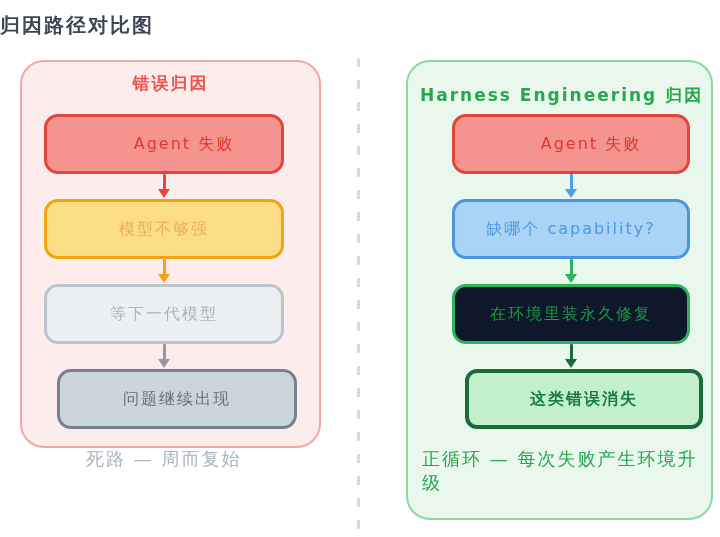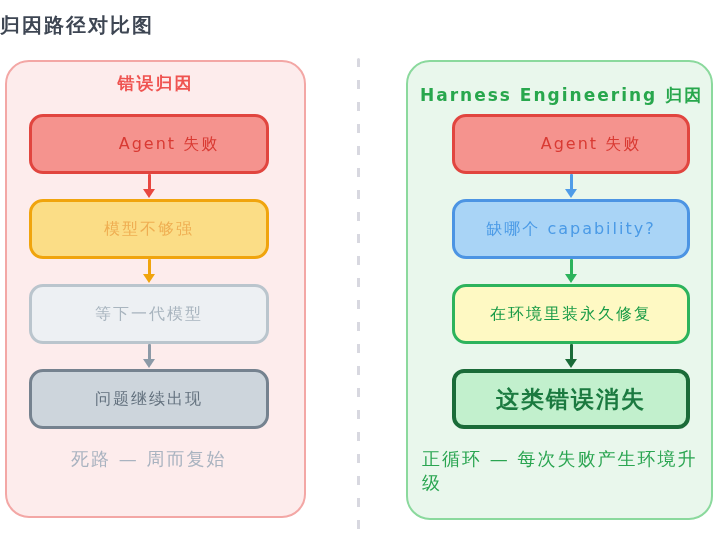--- a/index.html
+++ b/index.html
@@ -3,34 +3,34 @@
 <meta charset="utf-8">
 <style>
   html,body{margin:0;padding:0;background:#ffffff;width:720px;height:537px;overflow:hidden;
     font-family:"DejaVu Sans","Liberation Sans",sans-serif;}
   .stage{position:relative;width:720px;height:537px;background:#ffffff;}
 
   .title{position:absolute;top:12px;left:0;width:720px;text-align:left;
     font-size:20px;font-weight:bold;color:#3e4653;letter-spacing:2px;}
 
   .panel{position:absolute;top:60px;border:2px solid;border-radius:24px;box-sizing:border-box;}
-  .panel-left{left:5px;width:301px;height:458px;}
+  .panel-left{left:20px;width:301px;height:388px;}
   .panel-right{left:406px;width:307px;height:460px;}
 
   .panel-header{position:absolute;top:10px;font-size:17px;font-weight:bold;letter-spacing:2px;}
   .panel-header.centered{left:0;width:100%;text-align:center;}
   .panel-header.leftal{left:12px;margin-top:12px;}
 
   .flow-box{position:absolute;border:3px solid;border-radius:14px;box-sizing:border-box;
     display:flex;align-items:center;justify-content:center;
     font-size:16px;letter-spacing:2px;height:60px;}
   .panel-left .flow-box{left:22px;width:240px;}
   .panel-right .flow-box{left:44px;width:238px;}
-  .box-0{top:52px;padding-left:40px;}  .box-1{top:137px;}  .box-2{top:222px;}  .box-3{top:307px;}
-  .flow-box.emphasis{border-width:4px;font-size:23px;font-weight:bold;border-radius:12px;}
+  .box-0{top:52px;padding-left:40px;}  .box-1{top:137px;}  .box-2{top:222px;}  .box-3{top:307px;margin-left:13px;}
+  .flow-box.emphasis{border-width:4px;font-size:16px;font-weight:bold;border-radius:12px;}
 
   .arrow{position:absolute;width:12px;height:25px;display:flex;flex-direction:column;align-items:center;}
   .panel-left .arrow{left:136px;}
   .panel-right .arrow{left:157px;}
   .arrow-0{top:112px;} .arrow-1{top:197px;} .arrow-2{top:282px;}
   .arrow .shaft{width:3px;height:16px;border-radius:1px;}
   .arrow .head{width:0;height:0;border-left:6px solid transparent;border-right:6px solid transparent;
     border-top:9px solid;margin-top:-1px;}
 
   .panel-footer{position:absolute;top:385px;font-size:18px;letter-spacing:2px;}
@@ -96,21 +96,21 @@
     </div>
 
     <div class="flow-box box-1" style="background: rgb(169, 212, 246); border-color: rgb(76, 148, 227); color: rgb(74, 154, 230);">
       <span>缺哪个 capability?</span>
     </div>
     <div class="arrow arrow-1">
       <span class="shaft" style="background: rgb(45, 179, 92);"></span>
       <span class="head" style="border-top-color: rgb(45, 179, 92);"></span>
     </div>
 
-    <div class="flow-box box-2" style="background: #fef9c3; border-color: rgb(45, 179, 92); color: rgb(23, 154, 70); text-align: right;">
+    <div class="flow-box box-2" style="background: #0f172a; border-color: rgb(45, 179, 92); color: rgb(23, 154, 70); text-align: right;">
       <span>在环境里装永久修复</span>
     </div>
     <div class="arrow arrow-2">
       <span class="shaft" style="background: rgb(26, 107, 56);"></span>
       <span class="head" style="border-top-color: rgb(26, 107, 56);"></span>
     </div>
 
     <div class="flow-box box-3 emphasis" style="background: rgb(194, 240, 205); border-color: rgb(26, 107, 56); color: rgb(27, 122, 64);">
       <span>这类错误消失</span>
     </div>

